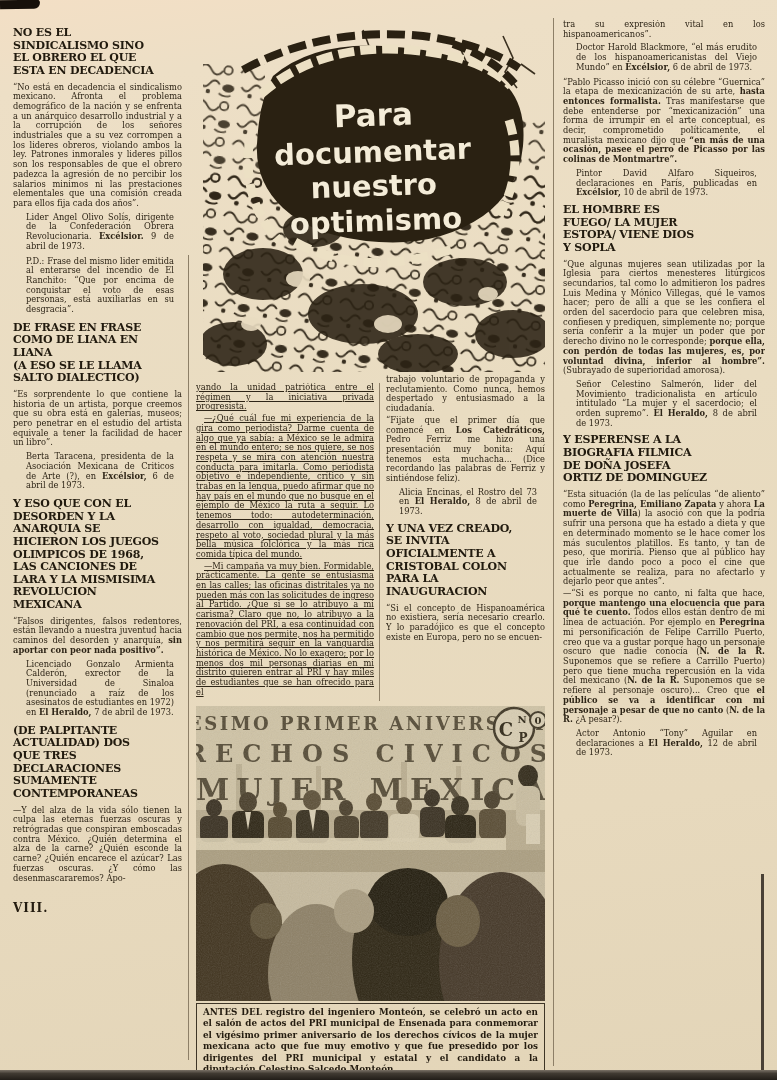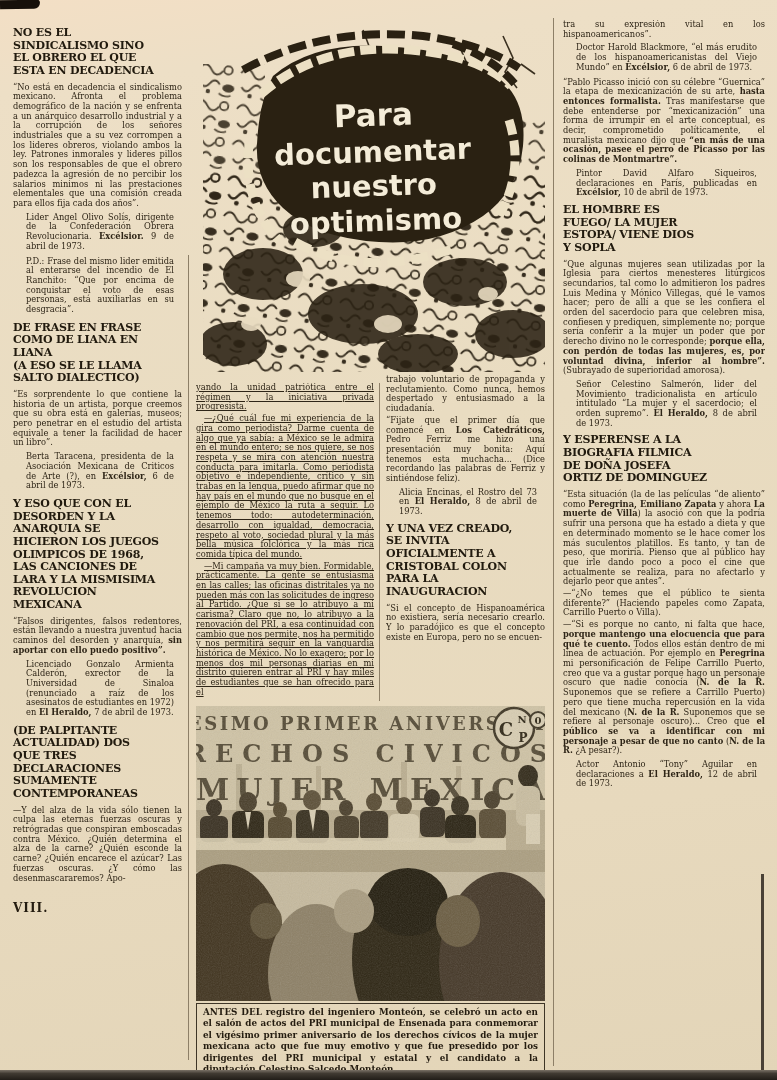--- a/index.html
+++ b/index.html
@@ -67,21 +67,21 @@
     <div>
       <h2 class="headline">Y ESO QUE CON EL
 DESORDEN Y LA
 ANARQUIA SE
 HICIERON LOS JUEGOS
 OLIMPICOS DE 1968,
 LAS CANCIONES DE
 LARA Y LA MISMISIMA
 REVOLUCION
 MEXICANA</h2>
-      <p class="bp"><span>“Falsos dirigentes, falsos redentores, están llevando a nuestra juventud hacia caminos del desorden y anarquía, </span><span class="rb">sin aportar con ello puedo positivo”.</span></p>
+      <p class="bp"><span>“Falsos dirigentes, falsos redentores, están llevando a nuestra juventud hacia caminos del desorden y anarquía, </span><span class="rb">sin aportar con peor nada positivo”.</span></p>
       <p class="attr"><span>Licenciado Gonzalo Armienta Calderón, exrector de la Universidad de Sinaloa (renunciado a raíz de los asesinatos de estudiantes en 1972) en </span><span class="rb">El Heraldo,</span><span> 7 de abril de 1973.</span></p>
     </div>
     <div>
       <h2 class="headline">(DE PALPITANTE
 ACTUALIDAD) DOS
 QUE TRES
 DECLARACIONES
 SUMAMENTE
 CONTEMPORANEAS</h2>
       <p class="bp">—Y del alza de la vida sólo tienen la culpa las eternas fuerzas oscuras y retrógradas que conspiran emboscadas contra México. ¿Quién determina el alza de la carne? ¿Quién esconde la carne? ¿Quién encarece el azúcar? Las fuerzas oscuras. ¿Y cómo las desenmascararemos? Apo-</p>
@@ -294,20 +294,19 @@
 Y SOPLA</h2>
       <p class="bp"><span>“Que algunas mujeres sean utilizadas por la Iglesia para ciertos menesteres litúrgicos secundarios, tal como lo admitieron los padres Luis Medina y Mónico Villegas, qué le vamos hacer; pero de allí a que se les confiera el orden del sacerdocio para que celebren misa, confiesen y prediquen, simplemente no; porque sería conferir a la mujer un poder que por derecho divino no le corresponde; </span><span class="rb">porque ella, con perdón de todas las mujeres, es, por voluntad divina, inferior al hombre”.</span><span> (Subrayado de superioridad amorosa).</span></p>
       <p class="attr"><span>Señor Celestino Salmerón, lider del Movimiento tradicionalista en artículo intitulado “La mujer y el sacerdocio; el orden supremo”. </span><span class="rb">El Heraldo,</span><span> 8 de abril de 1973.</span></p>
     </div>
     <div>
       <h2 class="headline">Y ESPERENSE A LA
 BIOGRAFIA FILMICA
 DE DOÑA JOSEFA
 ORTIZ DE DOMINGUEZ</h2>
       <p class="bp"><span>“Esta situación (la de las películas “de aliento” como </span><span class="rb">Peregrina, Emiliano Zapata</span><span> y ahora </span><span class="rb">La muerte de Villa</span><span>) la asoció con que la podría sufrir una persona que ha estado a dieta y que en determinado momento se le hace comer los más suculentos platillos. Es tanto, y tan de peso, que moriría. Pienso que al público hay que irle dando poco a poco el cine que actualmente se realiza, para no afectarlo y dejarlo peor que antes”.</span></p>
-      <p class="bp">—“¿No temes que el público te sienta diferente?” (Haciendo papeles como Zapata, Carrillo Puerto o Villa).</p>
       <p class="bp"><span>—“Si es porque no canto, ni falta que hace, </span><span class="rb">porque mantengo una elocuencia que para qué te cuento.</span><span> Todos ellos están dentro de mi línea de actuación. Por ejemplo en </span><span class="rb">Peregrina</span><span> mi personificación de Felipe Carrillo Puerto, creo que va a gustar porque hago un personaje oscuro que nadie conocía (</span><span class="rb">N. de la R.</span><span> Suponemos que se refiere a Carrillo Puerto) pero que tiene mucha repercusión en la vida del mexicano (</span><span class="rb">N. de la R.</span><span> Suponemos que se refiere al personaje oscuro)... Creo que </span><span class="rb">el público se va a identificar con mi personaje a pesar de que no canto</span><span> (</span><span class="rb">N. de la R.</span><span> ¿A pesar?).</span></p>
       <p class="attr"><span>Actor Antonio “Tony” Aguilar en declaraciones a </span><span class="rb">El Heraldo,</span><span> 12 de abril de 1973.</span></p>
     </div>
   </div>
 
   <div class="bottom-band"></div>
 </div>
 
 </body></html>

